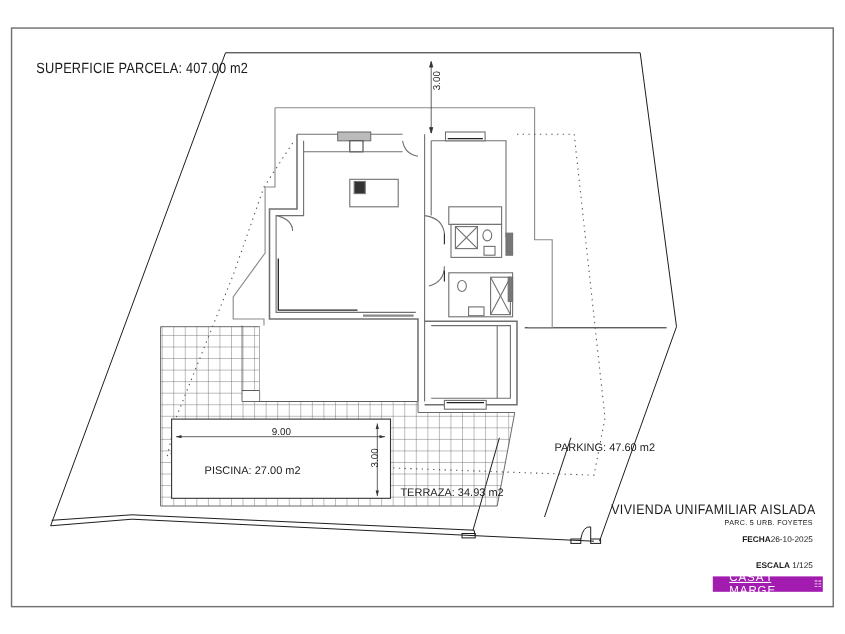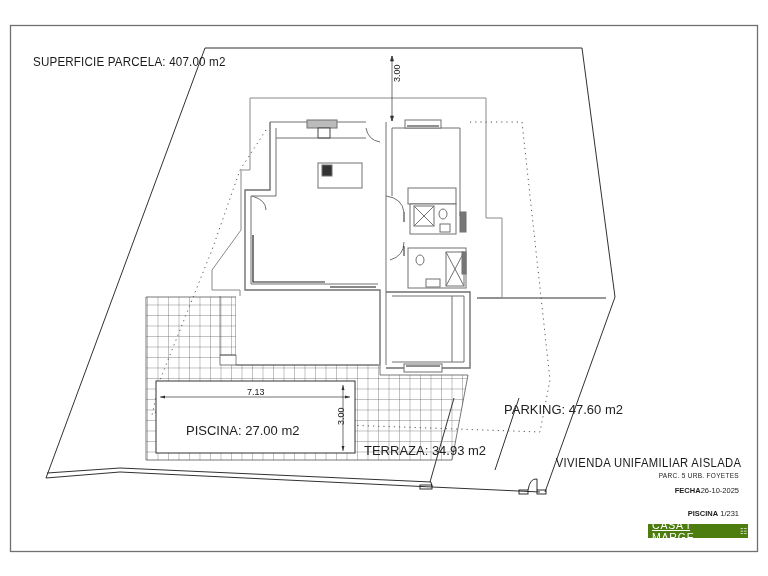--- a/index.html
+++ b/index.html
@@ -5,24 +5,24 @@
     html, body { margin:0; padding:0; background:#ffffff; }
     body { width:768px; height:576px; position:relative; overflow:hidden; font-family:"Liberation Sans", sans-serif; }
     #sheet { position:absolute; left:0; top:0; width:768px; height:576px; }
     .txt { position:absolute; color:#1a1a1a; white-space:nowrap; font-family:"Liberation Sans Narrow","Liberation Sans", sans-serif; }
     .title-parcela { left:33px; top:54px; font-size:13.5px; letter-spacing:0.2px; transform:scaleX(0.86); transform-origin:left center; }
     .proj-title { right:27px; top:456px; font-size:12.5px; letter-spacing:0.4px; transform:scaleX(0.9); transform-origin:right center; }
     .proj-sub { right:29px; top:472px; font-size:6.5px; letter-spacing:0.3px; }
     .fecha { right:29px; top:486px; font-size:7.5px; }
     .fecha b, .escala b { font-weight:bold; }
     .escala { right:29px; top:509px; font-size:7.5px; }
-    .logo { position:absolute; left:648px; top:524px; width:100px; height:14px; background:#4d7c0f; color:#ffffff; font-size:10.5px; letter-spacing:0.8px; display:flex; align-items:center; padding-left:4px; box-sizing:border-box; }
+    .logo { position:absolute; left:648px; top:524px; width:100px; height:14px; background:#a21caf; color:#ffffff; font-size:10.5px; letter-spacing:0.8px; display:flex; align-items:center; padding-left:15px; box-sizing:border-box; }
     .logo .logo-text { text-decoration:underline; text-decoration-thickness:1px; }
     .logo .logo-grid { margin-left:6px; font-size:8px; opacity:0.85; }
-    .lbl { position:absolute; font-size:13px; color:#222; white-space:nowrap; }
+    .lbl { position:absolute; font-size:10px; color:#222; white-space:nowrap; }
     .dim { position:absolute; font-size:9px; color:#222; }
   </style>
 </head>
 <body>
 
 <svg id="sheet" width="768" height="576" viewBox="0 0 768 576" xmlns="http://www.w3.org/2000/svg">
 
   <rect x="10.5" y="25.5" width="747" height="526" fill="none" stroke="#707070" stroke-width="1.3"></rect>
 
   <g fill="none" stroke="#1a1a1a" stroke-width="0.9">
@@ -125,28 +125,28 @@
 
   <g stroke="#333" stroke-width="0.7">
     <line x1="392" y1="56" x2="392" y2="121"></line>
     <path d="M 392 56 l -1.5 5 h 3 z M 392 121 l -1.5 -5 h 3 z" fill="#333"></path>
   </g>
 </svg>
 
 <div class="txt title-parcela">SUPERFICIE PARCELA: 407.00 m2</div>
 
 <div class="dim" style="left:392px;top:82px;transform:rotate(-90deg);transform-origin:left top;">3.00</div>
-<div class="dim" style="left:247px;top:387px;">7.13</div>
+<div class="dim" style="left:247px;top:387px;">9.00</div>
 <div class="dim" style="left:336px;top:425px;transform:rotate(-90deg);transform-origin:left top;">3.00</div>
 
 <div class="lbl" style="left:186px;top:423px;">PISCINA: 27.00 m2</div>
 <div class="lbl" style="left:364px;top:443px;">TERRAZA: 34.93 m2</div>
 <div class="lbl" style="left:504px;top:402px;">PARKING: 47.60 m2</div>
 
 <div class="txt proj-title">VIVIENDA UNIFAMILIAR AISLADA</div>
 <div class="txt proj-sub">PARC. 5 URB. FOYETES</div>
 <div class="txt fecha"><b>FECHA</b><span>26-10-2025</span></div>
-<div class="txt escala"><b>PISCINA</b> <span>1/231</span></div>
+<div class="txt escala"><b>ESCALA</b> <span>1/125</span></div>
 
 <div class="logo">
   <span class="logo-text">CASA i MARGE</span>
   <span class="logo-grid">☷</span>
 </div>
 
 </body></html>

